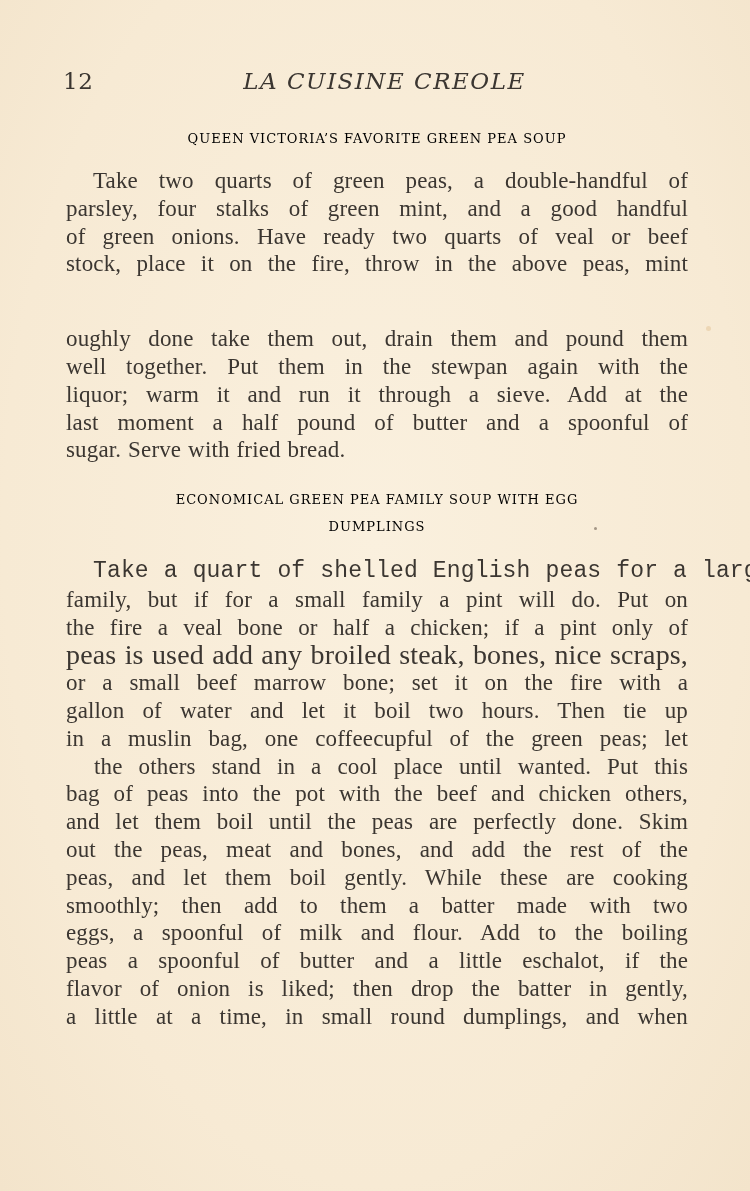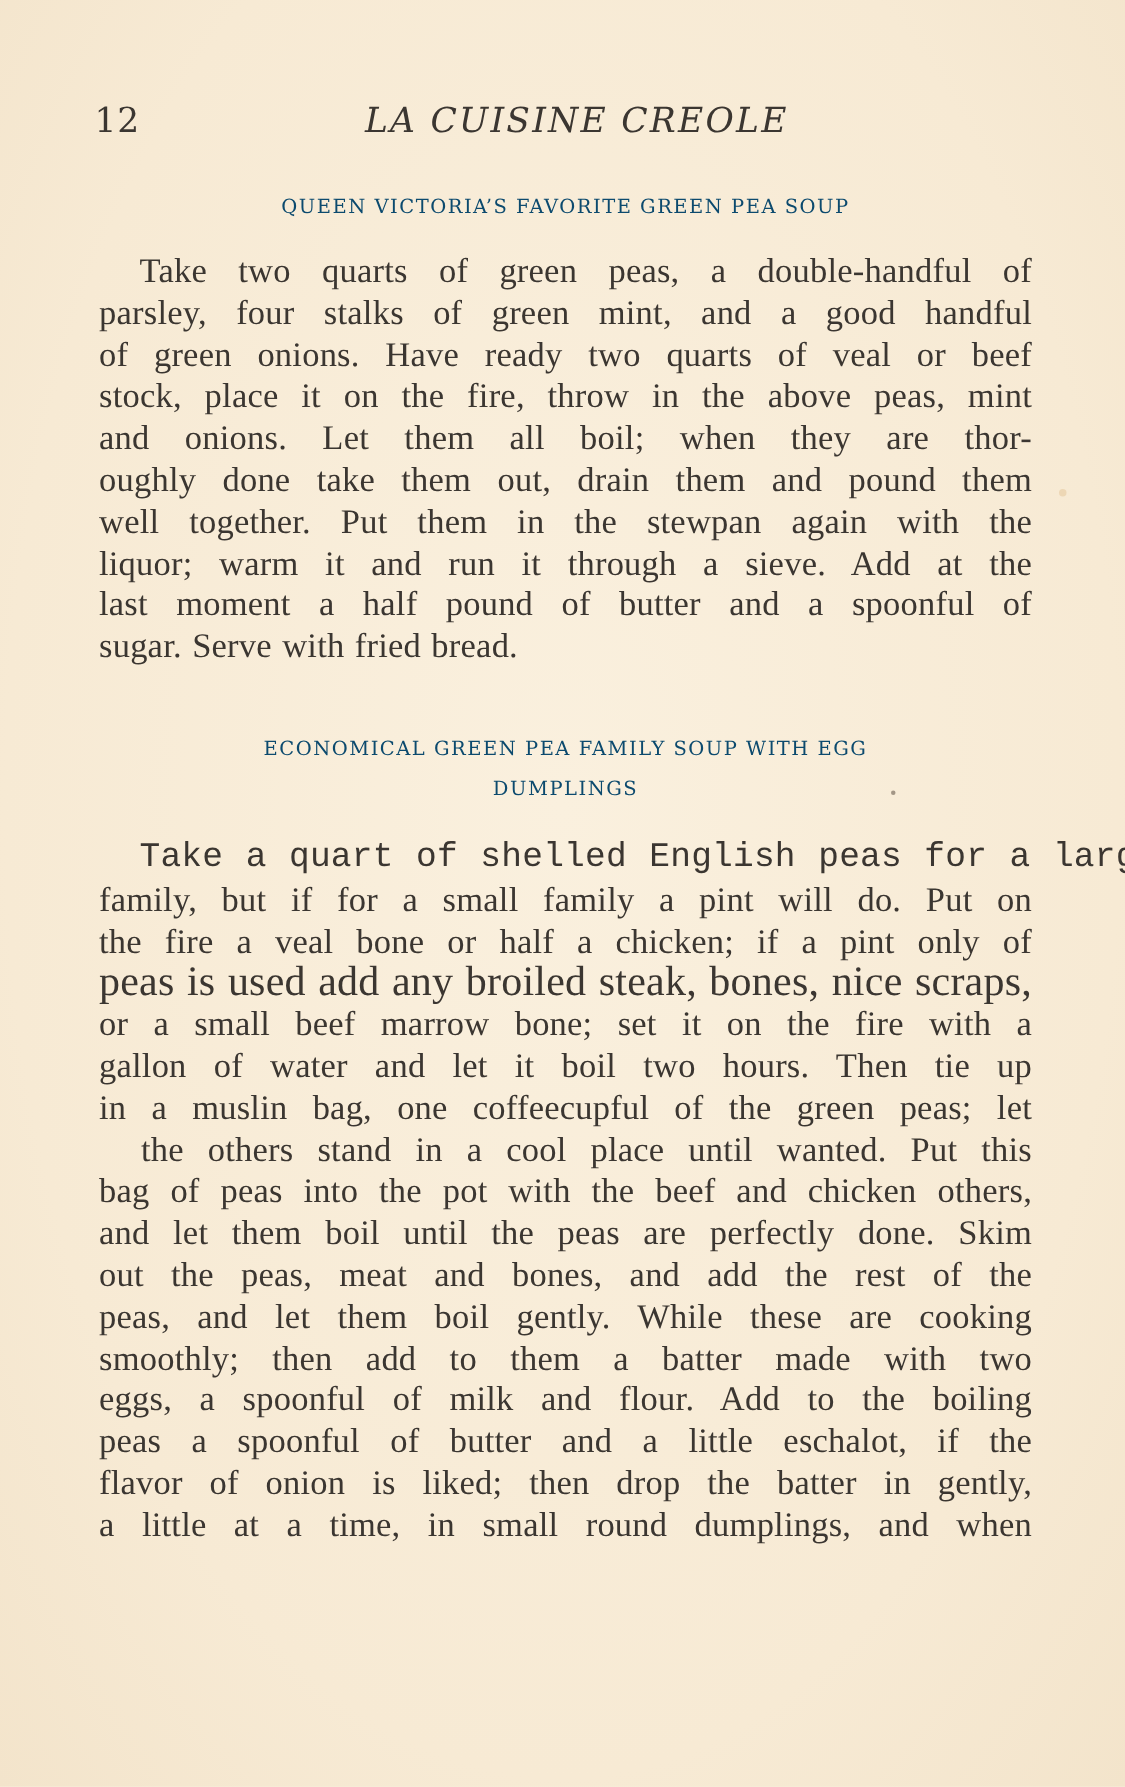--- a/index.html
+++ b/index.html
@@ -49,21 +49,21 @@
       padding-left: 18px;
     }
     .heading {
       position: absolute;
       left: 66px;
       width: 622px;
       text-align: center;
       font-size: 13px;
       letter-spacing: 1px;
       line-height: 27px;
-      color: #0c4a6e;
+      color: #000000;
     }
     .heading .line { display: block; white-space: nowrap; }
     .h1 { top: 125px; }
     .h2 { top: 486px; }
     .para {
       position: absolute;
       left: 66px;
       width: 622px;
     }
     .para .line {
@@ -102,22 +102,21 @@
 
   <div class="heading h1">
     <span class="line">QUEEN VICTORIA’S FAVORITE GREEN PEA SOUP</span>
   </div>
 
   <div class="para p1">
     <span class="line first" style="font-size: 23px;"><span style="white-space: nowrap; font-size: 23px;">Take two quarts of green peas, a double-handful of</span></span>
     <span class="line" style="font-size: 23px;"><span style="white-space: nowrap; font-size: 23px;">parsley, four stalks of green mint, and a good handful</span></span>
     <span class="line" style="font-size: 23px;"><span style="white-space: nowrap; font-size: 23px;">of green onions. Have ready two quarts of veal or beef</span></span>
     <span class="line" style="font-size: 23px;"><span style="white-space: nowrap; font-size: 23px;">stock, place it on the fire, throw in the above peas, mint</span></span>
-    <span class="line" style="font-size: 23px;"><span style="white-space: nowrap; font-size: 23px;">and onions.  Let them all boil; when they are thor-</span></span>
-    <span class="line" style="font-size: 23px;"><span style="white-space: nowrap; font-size: 23px;">oughly done take them out, drain them and pound them</span></span>
+    <span class="line" style="font-size: 23px; margin-top: 47px;"><span style="white-space: nowrap; font-size: 23px;">oughly done take them out, drain them and pound them</span></span>
     <span class="line" style="font-size: 23px;"><span style="white-space: nowrap; font-size: 23px;">well together.  Put them in the stewpan again with the</span></span>
     <span class="line" style="font-size: 23px;"><span style="white-space: nowrap; font-size: 23px;">liquor; warm it and run it through a sieve. Add at the</span></span>
     <span class="line" style="font-size: 23px;"><span style="white-space: nowrap; font-size: 23px;">last moment a half pound of butter and a spoonful of</span></span>
     <span class="line last">sugar.  Serve with fried bread.</span>
   </div>
 
   <div class="heading h2">
     <span class="line">ECONOMICAL GREEN PEA FAMILY SOUP WITH EGG</span>
     <span class="line">DUMPLINGS</span>
   </div>

